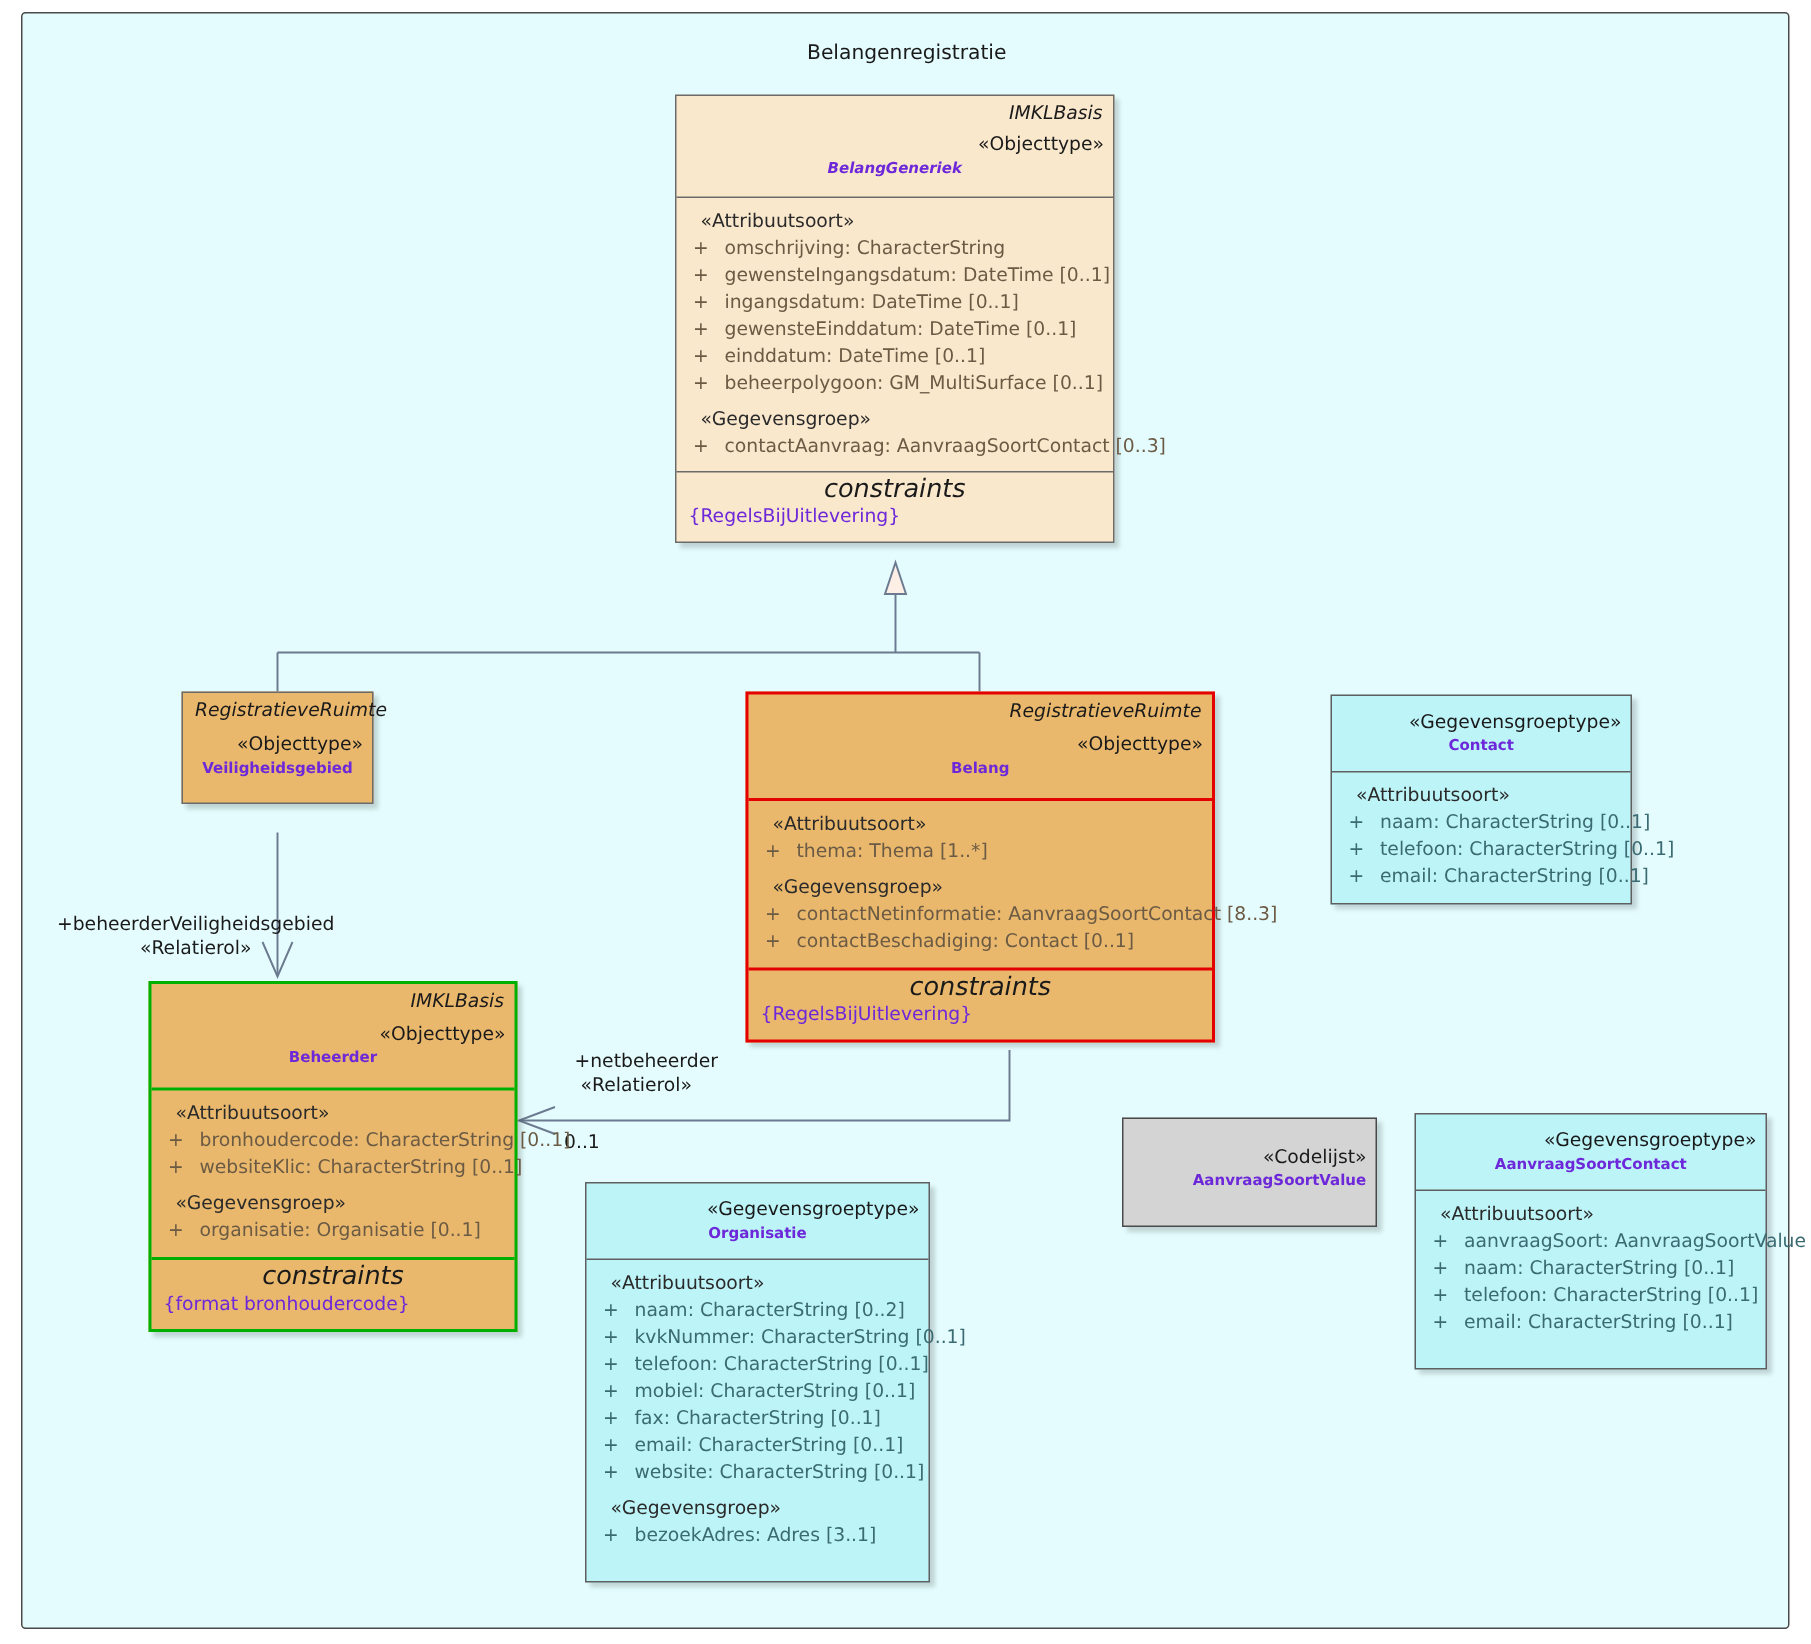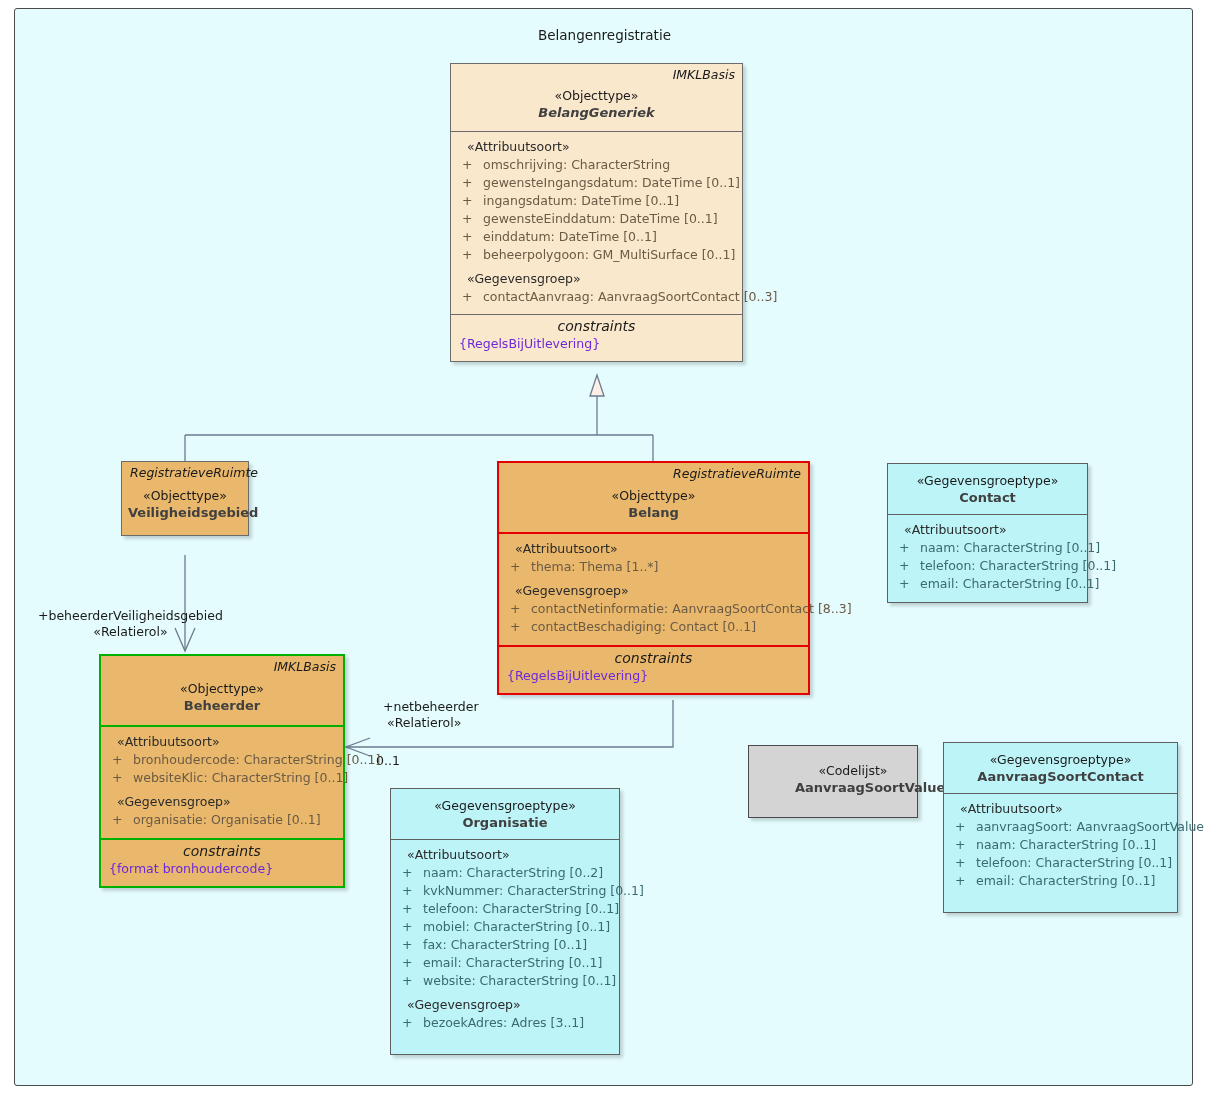--- a/index.html
+++ b/index.html
@@ -58,30 +58,30 @@
 
   .pkg {
     text-align: right;
     font-style: italic;
     font-size: 12.5px;
     color: #1a1a1a;
     line-height: 16px;
     padding-right: 1px;
   }
   .stereo {
-    text-align: center;
+    text-align: right;
     font-size: 12.5px;
     color: #1a1a1a;
     line-height: 17px;
   }
   .cname {
     text-align: center;
-    font-size: 13px;
+    font-size: 10px;
     font-weight: bold;
-    color: #404040;
+    color: #6d28d9;
     line-height: 17px;
   }
   .cname.ital { font-style: italic; }
 
   .grp {
     font-size: 12.5px;
     color: #2a2a2a;
     line-height: 18px;
     padding-left: 10px;
   }
@@ -93,21 +93,21 @@
     white-space: nowrap;
     display: flex;
   }
   .cls.cyan .attr { color: #3a6a72; }
   .plus { width: 26px; flex: 0 0 26px; padding-left: 5px; }
   .attxt { display: inline-block; }
 
   .constr-label {
     text-align: center;
     font-style: italic;
-    font-size: 14px;
+    font-size: 17px;
     color: #1a1a1a;
     line-height: 17px;
   }
   .constr-val {
     font-size: 12.5px;
     color: #6d28d9;
     line-height: 17px;
     padding-left: 2px;
   }
 

